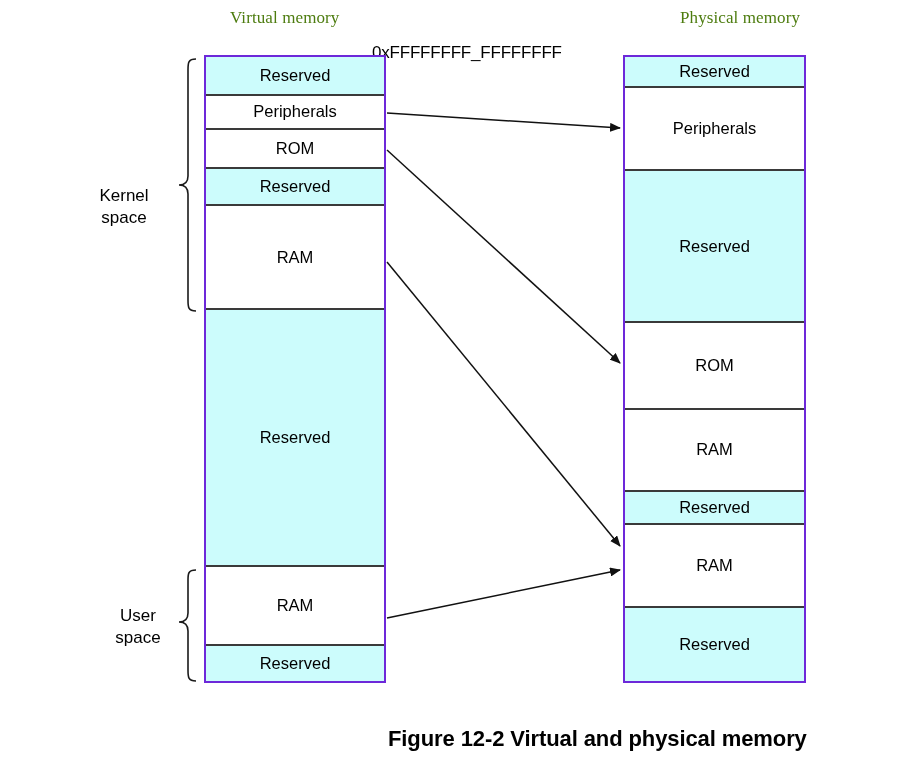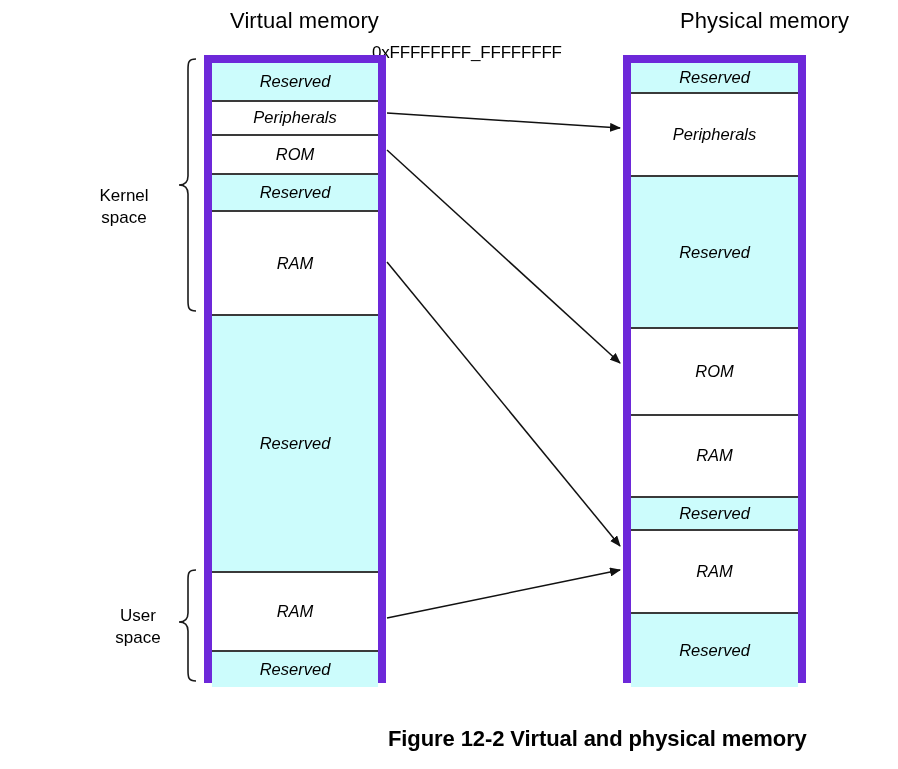--- a/index.html
+++ b/index.html
@@ -15,35 +15,35 @@
     position: relative;
     width: 898px;
     height: 769px;
     background: #ffffff;
     overflow: hidden;
   }
 
   
   .col-title {
     position: absolute;
-    font-size: 22px;
-    color: #000000;
+    font-size: 17px;
+    color: #4d7c0f;
     white-space: nowrap;
     letter-spacing: 0.1px;
+    font-family: Liberation Serif, serif;
   }
   #vm-title { left: 230px; top: 8px; }
   #pm-title { left: 680px; top: 8px; }
 
   
   .mem-col {
     position: absolute;
     box-sizing: border-box;
-    border: 8px solid #6d28d9;
+    border: 2px solid #6d28d9;
     background: #ec4899;
-    font-style: italic;
   }
   #vm-col { left: 204px; top: 55px; width: 182px; height: 628px; }
   #pm-col { left: 623px; top: 55px; width: 183px; height: 628px; }
 
   .mem-block {
     position: absolute;
     left: 0;
     right: 0;
     box-sizing: border-box;
     display: flex;

